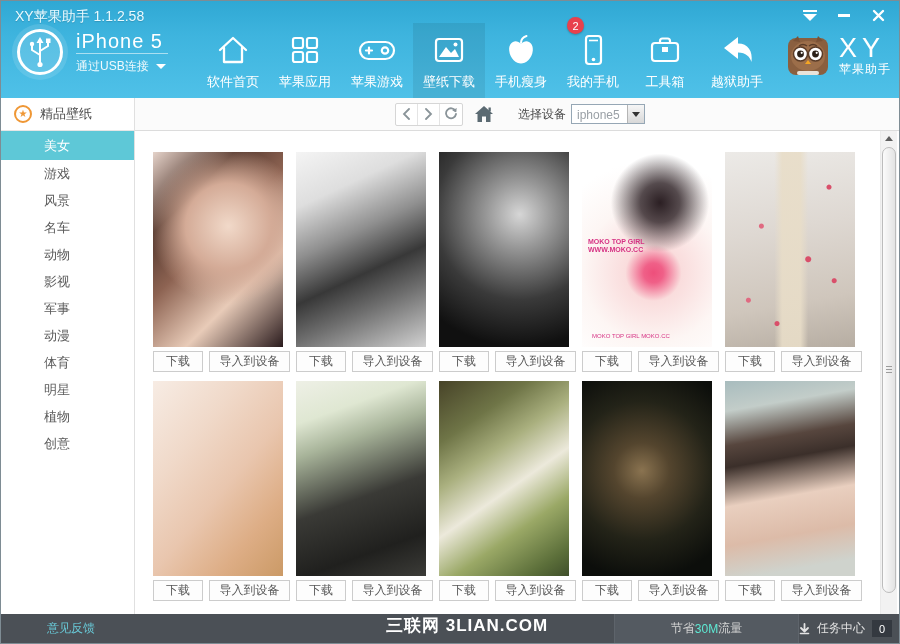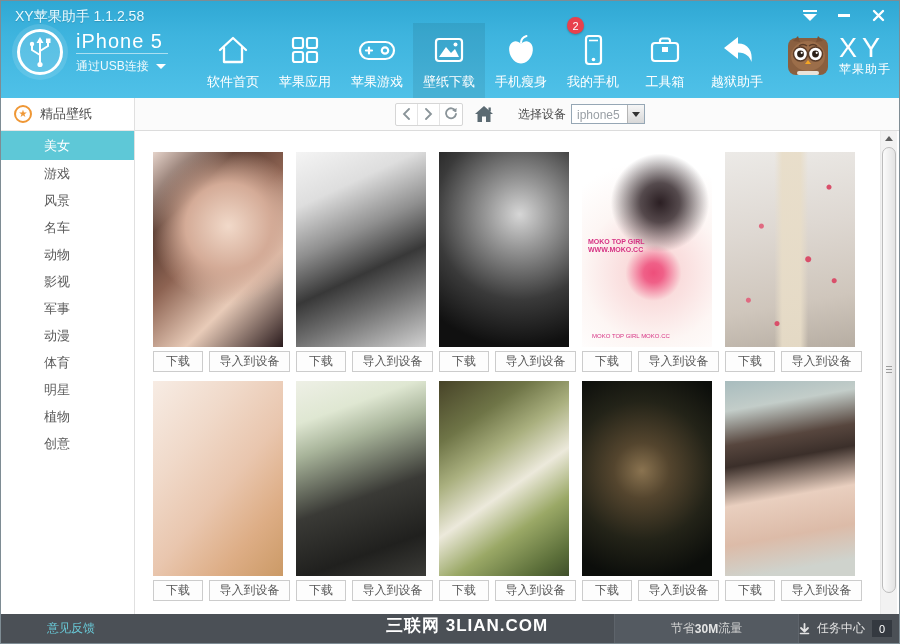--- a/index.html
+++ b/index.html
@@ -87,21 +87,21 @@
 
   
   .statusbar { position:absolute; left:0; right:0; bottom:0; height:29px; background:#4b5056; }
   .feedback { position:absolute; left:46px; top:0; height:29px; display:flex; align-items:center;
               color:#68c8d6; font-size:12px; cursor:pointer; }
   .watermark3lian { position:absolute; left:385px; top:0; height:22px; display:flex; align-items:center;
                     color:#fff; font-size:17px; font-weight:bold; letter-spacing:1px; }
   .savings { position:absolute; left:613px; width:185px; height:29px; background:#545a61;
              border-left:1px solid #5e646b; border-right:1px solid #5e646b;
              display:flex; align-items:center; justify-content:center; font-size:12px; color:#d4d4d4; }
-  .savings .green { color:#e5e5e5;font-weight:bold; }
+  .savings .green { color:#5eead4; }
   .taskcenter { position:absolute; right:7px; top:0; height:29px; display:flex; align-items:center; gap:7px;
                 color:#e3e3e3; font-size:12px; cursor:pointer; }
   .task-badge { width:20px; height:17px; background:#343940; color:#fff; font-size:11px;
                 display:flex; align-items:center; justify-content:center; }
 </style>
 </head>
 <body>
 
 <div class="window">
 

